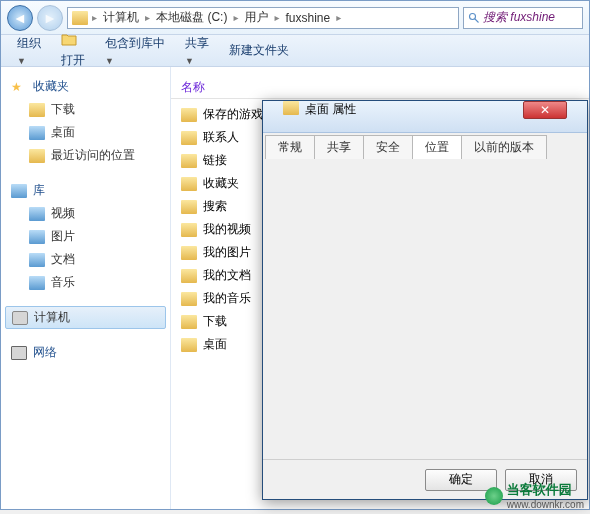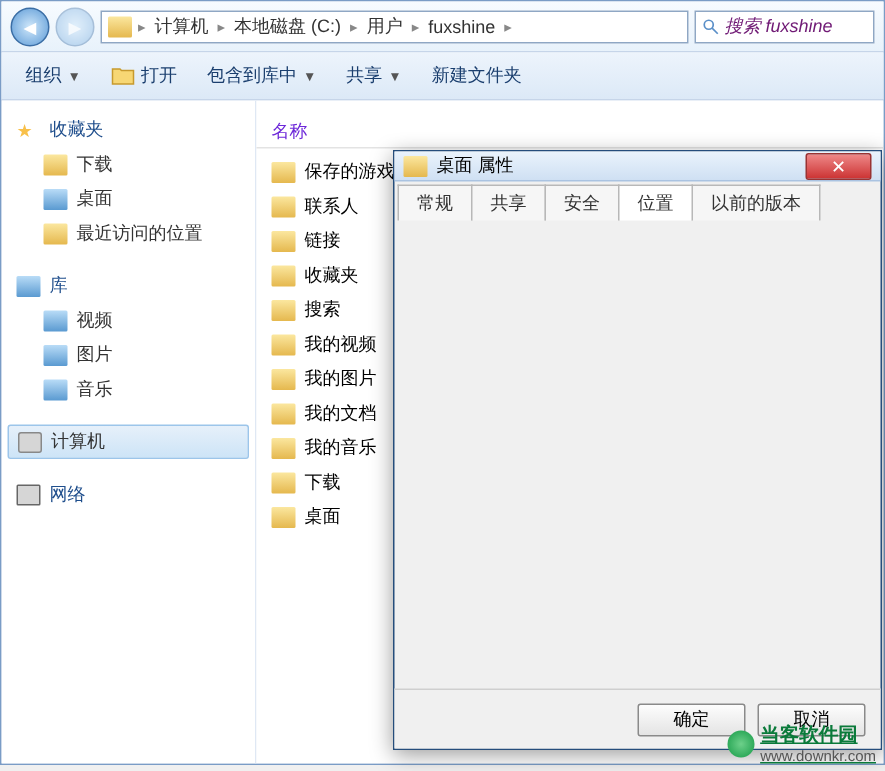--- a/index.html
+++ b/index.html
@@ -11,21 +11,21 @@
 .nav-btn { width: 26px; height: 26px; border-radius: 50%; background: radial-gradient(#cfe7fa,#5c9ad6); border: 1px solid #3b6ea5; display: flex; align-items: center; justify-content: center; color: #fff; font-size: 14px; }
 .nav-btn.fwd { opacity: .4; }
 .addr-bar { flex: 1; height: 22px; border: 1px solid #8fa7c4; background: #fff; display: flex; align-items: center; padding: 0 4px; font-size: 12px; gap: 4px; }
 .addr-icon { width: 16px; height: 14px; background: linear-gradient(#fbe79f,#e5b84e); border-radius: 1px; }
 .crumb { color: #333; padding: 0 2px; }
 .crumb-sep { color: #888; font-size: 10px; }
 .search-box { width: 120px; height: 22px; border: 1px solid #8fa7c4; background: #fff; display: flex; align-items: center; padding: 0 4px; font-size: 12px; color: #701a75; font-style: italic; }
 .search-box svg { margin-right: 3px; }
 
 .cmd-toolbar { height: 32px; background: linear-gradient(#edf4fc,#dce9f7); border-bottom: 1px solid #c6d5e9; display: flex; align-items: center; padding: 0 8px; gap: 4px; font-size: 12px; }
-.cmd-item { padding: 4px 8px; color: #1a3e6e; display: flex; align-items: center; gap: 4px; }
+.cmd-item { padding: 4px 8px; color: #1a3e6e; display: flex; gap: 4px; flex-direction: column; }
 .cmd-item.open svg { color: #3b7dd8; }
 .drop { font-size: 9px; color: #555; }
 
 .body-area { flex: 1; display: flex; overflow: hidden; }
 .sidebar { width: 170px; background: #fff; border-right: 1px solid #dfe8f4; padding: 8px 4px; font-size: 12px; overflow-y: auto; }
 .side-group { margin-bottom: 12px; }
 .side-head { display: flex; align-items: center; gap: 6px; padding: 3px 6px; color: #1f4e8c; font-weight: normal; }
 .side-item { display: flex; align-items: center; gap: 6px; padding: 3px 6px 3px 24px; color: #333; }
 .side-item.selected { background: linear-gradient(#e6f0fa,#cde4f7); border: 1px solid #9cc5ea; border-radius: 2px; padding: 2px 5px 2px 23px; }
 .fico { width: 16px; height: 14px; display: inline-block; }
@@ -35,38 +35,38 @@
 .fico.comp { background: #d6d6d6; border: 1px solid #888; border-radius: 2px; }
 .fico.net { background: #d6d6d6; border: 1px solid #666; border-radius: 1px; }
 
 .content { flex: 1; background: #fff; display: flex; flex-direction: column; }
 .col-head { height: 22px; border-bottom: 1px solid #e3e3e3; display: flex; align-items: center; font-size: 12px; color: #6d28d9; padding-left: 10px; margin-top: 10px; }
 .file-list { flex: 1; padding: 4px 0; font-size: 12px; overflow-y: auto; }
 .file-item { display: flex; align-items: center; gap: 6px; padding: 3px 10px; }
 
 
 .dialog { position: absolute; left: 262px; top: 100px; width: 326px; height: 400px; background: #f0f0f0; border: 1px solid #254d7b; box-shadow: 0 3px 14px rgba(0,0,0,.4); display: flex; flex-direction: column; }
-.dlg-title { height: 20px; background: linear-gradient(#eaf3fc,#cfe0f3); border-bottom: 1px solid #aac3e1; display: flex; align-items: center; padding: 0 6px; font-size: 12px; gap: 6px; }
+.dlg-title { height: 32px; background: linear-gradient(#eaf3fc,#cfe0f3); border-bottom: 1px solid #aac3e1; display: flex; align-items: flex-start; padding: 0 20px; font-size: 12px; gap: 6px; }
 .dlg-title .spacer { flex: 1; }
 .dlg-close { width: 44px; height: 18px; background: linear-gradient(#e88,#c33); border: 1px solid #933; border-radius: 2px; color: #fff; text-align: center; font-size: 12px; line-height: 16px; }
 .dlg-body { flex: 1; padding: 2px; display: flex; flex-direction: column; }
 .tabs-row { display: flex; font-size: 12px; }
 .tab { padding: 3px 12px; border: 1px solid #b8b8b8; border-bottom: none; background: #f6f6f6; margin-right: -1px; color: #333; }
 .tab.active { background: #fff; position: relative; z-index: 2; }
 .tab-panel { flex: 1; background: #fff; border: 1px solid #b8b8b8; padding: 12px 14px; font-size: 12px; color: #222; }
 .panel-row1 { display: flex; align-items: center; gap: 10px; margin-bottom: 18px; }
 .panel-icon { width: 32px; height: 26px; background: linear-gradient(#6ab0e8,#2e7cc4); border: 1px solid #2a6bab; border-radius: 2px; }
 .panel-desc { margin-bottom: 16px; line-height: 1.5; }
 .path-input { width: 100%; height: 20px; border: 1px solid #7a9cc6; background: #3399ff; color: #fff; font-size: 11px; padding: 0 4px; font-family: Consolas, monospace; margin-bottom: 10px; }
 .btn-row { display: flex; gap: 6px; }
 .win-btn { flex: 1; height: 22px; border: 1px solid #8a8a8a; background: linear-gradient(#fdfdfd,#e4e4e4); font-size: 11px; border-radius: 2px; }
 .dlg-footer { height: 40px; border-top: 1px solid #cfcfcf; background: #f0f0f0; display: flex; align-items: center; justify-content: flex-end; padding: 0 10px; gap: 8px; }
 .ft-btn { width: 72px; height: 22px; border: 1px solid #8a8a8a; background: linear-gradient(#fdfdfd,#e4e4e4); font-size: 12px; border-radius: 2px; }
 
-.watermark { position: absolute; right: 6px; bottom: 4px; display: flex; align-items: center; gap: 4px; font-size: 13px; color: #0a7a3a; font-weight: bold; pointer-events: none; text-decoration: underline; }
+.watermark { position: absolute; right: 6px; bottom: 4px; display: flex; align-items: center; gap: 4px; font-size: 13px; color: #0a7a3a; font-weight: bold; pointer-events: none; }
 .watermark .logo { width: 18px; height: 18px; border-radius: 50%; background: radial-gradient(#6dd08a,#149a46); }
 .watermark .url { font-size: 10px; color: #555; display: block; font-weight: normal; }
 </style>
 </head>
 <body>
 
 <div class="explorer">
   <div class="nav-toolbar">
     <div class="nav-btn">◄</div>
     <div class="nav-btn fwd">►</div>
@@ -140,20 +140,24 @@
             <span class="fico lib"></span>
             <span>库</span>
           </div>
         <div class="side-item">
             <span class="fico lib"></span>
             <span>视频</span>
           </div>
         <div class="side-item">
             <span class="fico lib"></span>
             <span>图片</span>
+          </div>
+        <div class="side-item">
+            <span class="fico lib"></span>
+            <span>文档</span>
           </div>
         <div class="side-item">
             <span class="fico lib"></span>
             <span>音乐</span>
           </div>
       </div>
       <div class="side-group">
         <div class="side-head side-item selected" style="padding-left:6px">
             <span class="fico comp"></span>
             <span>计算机</span>

